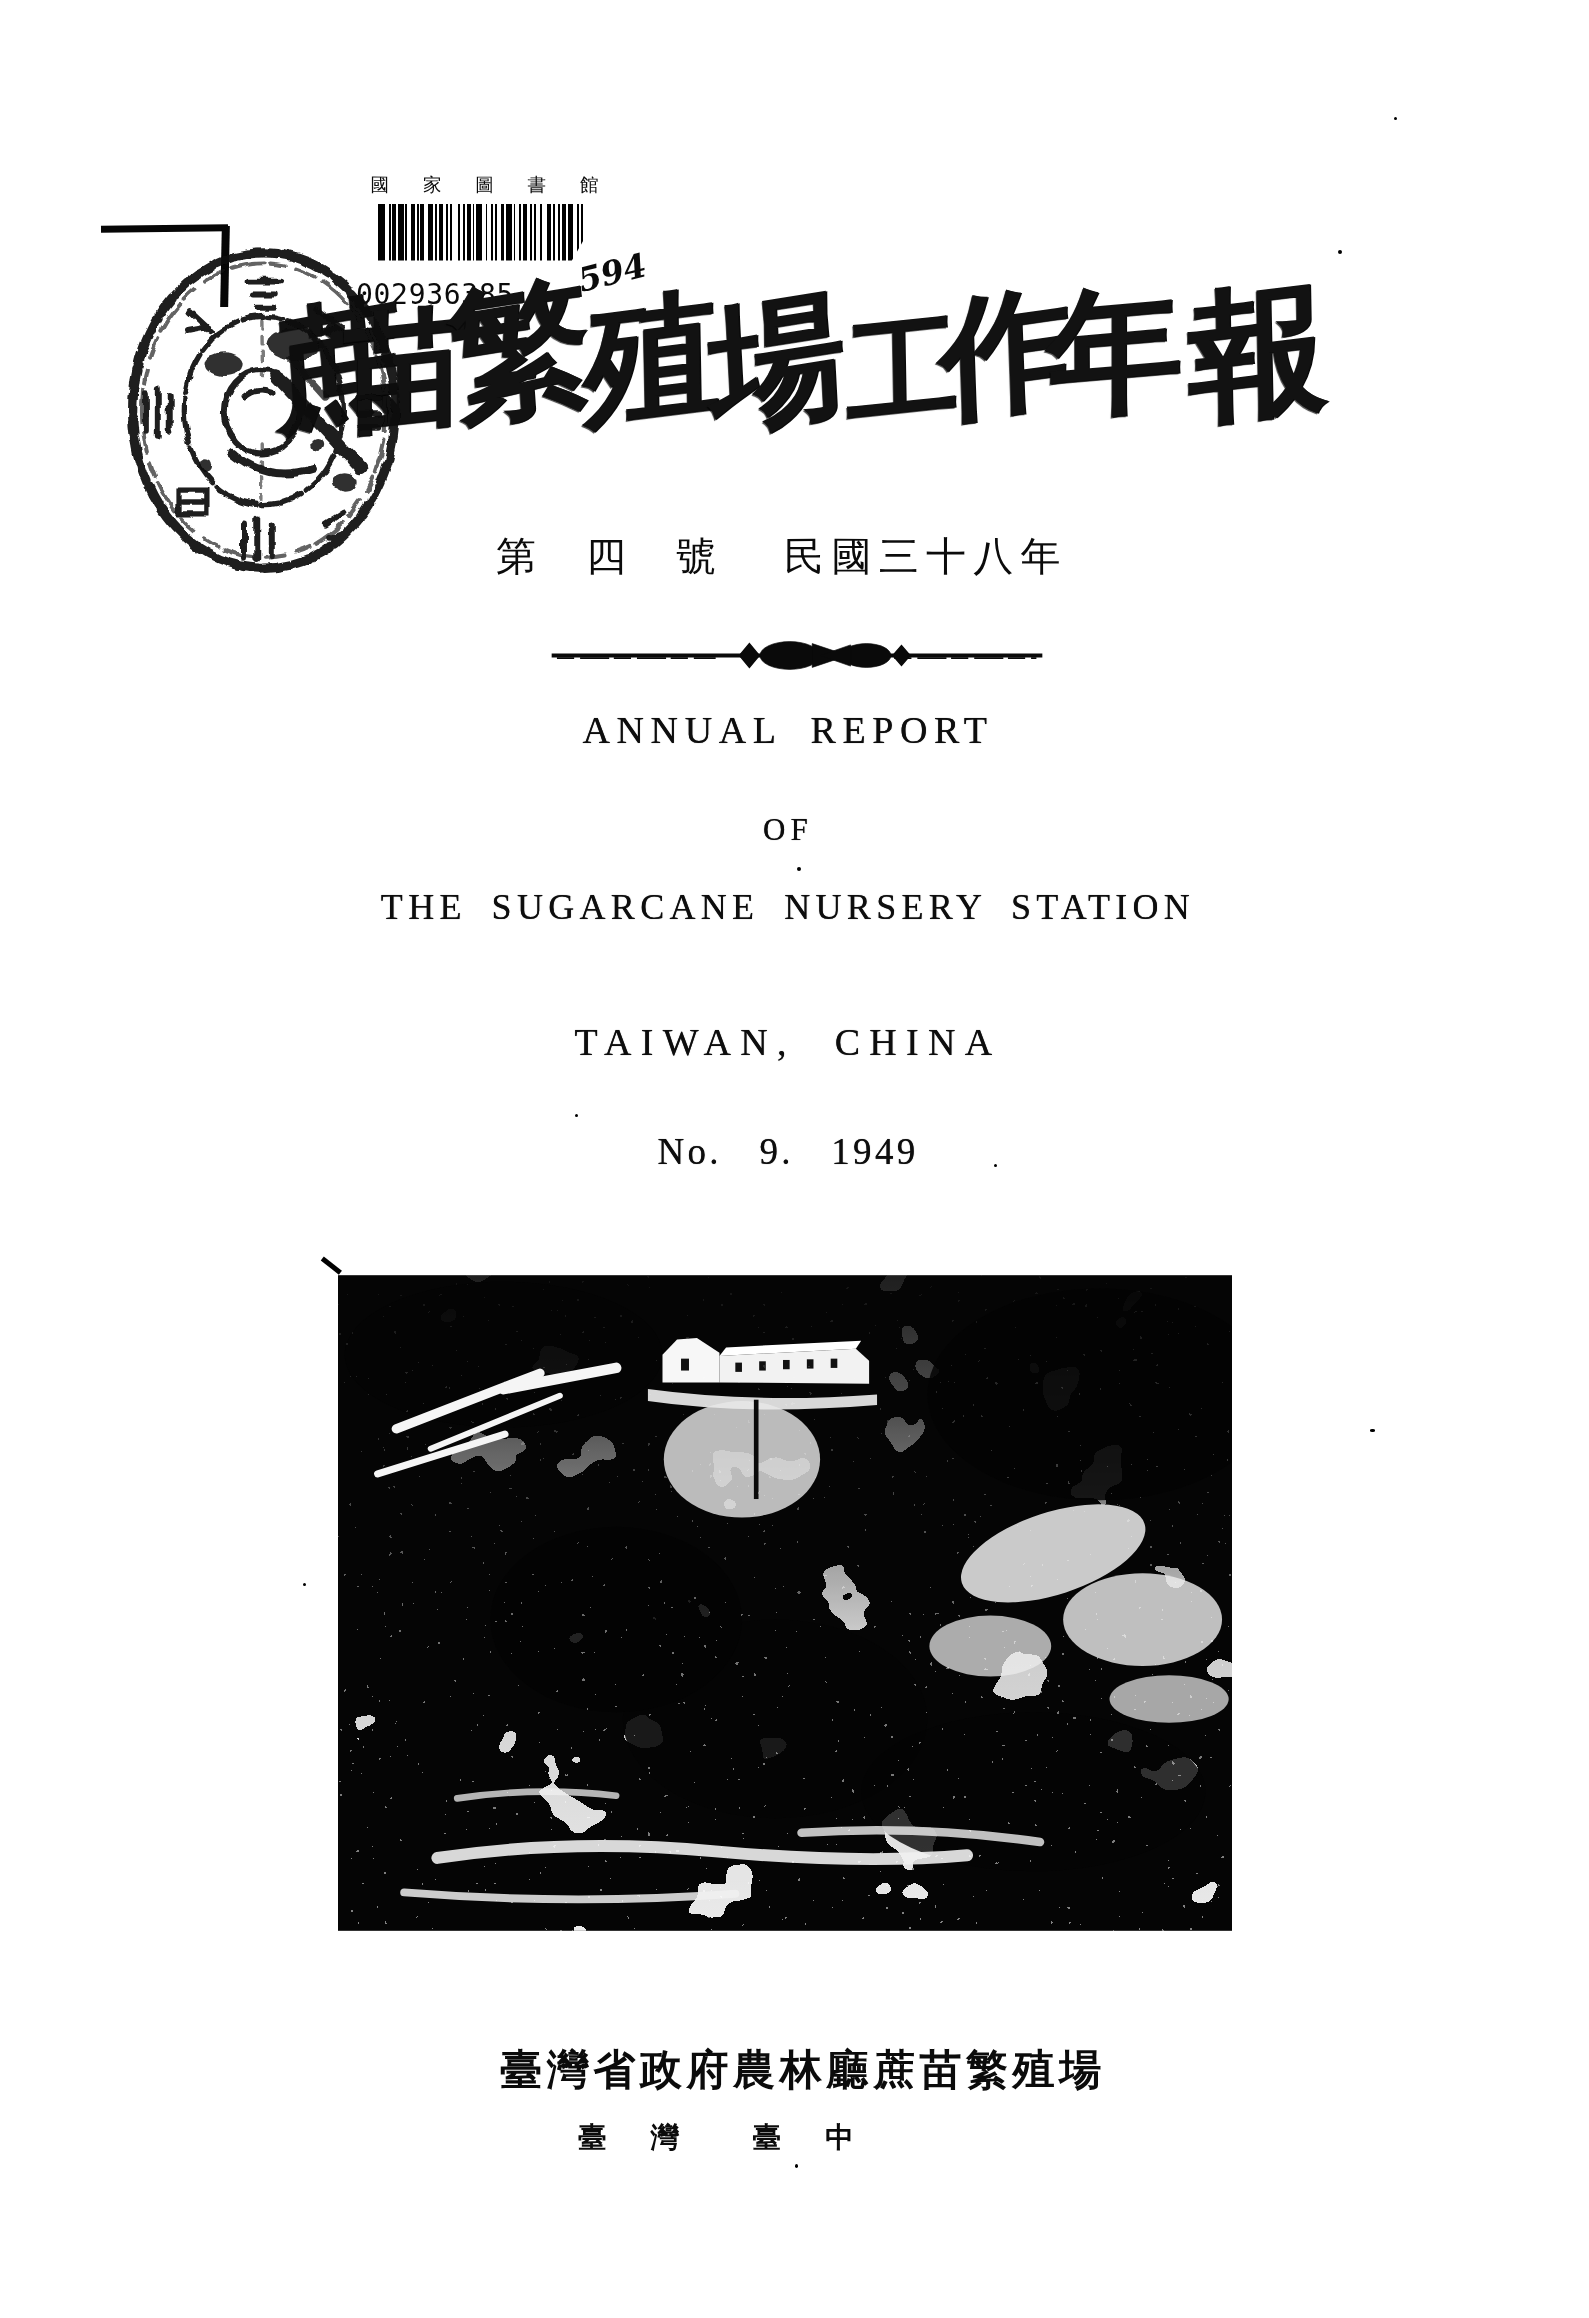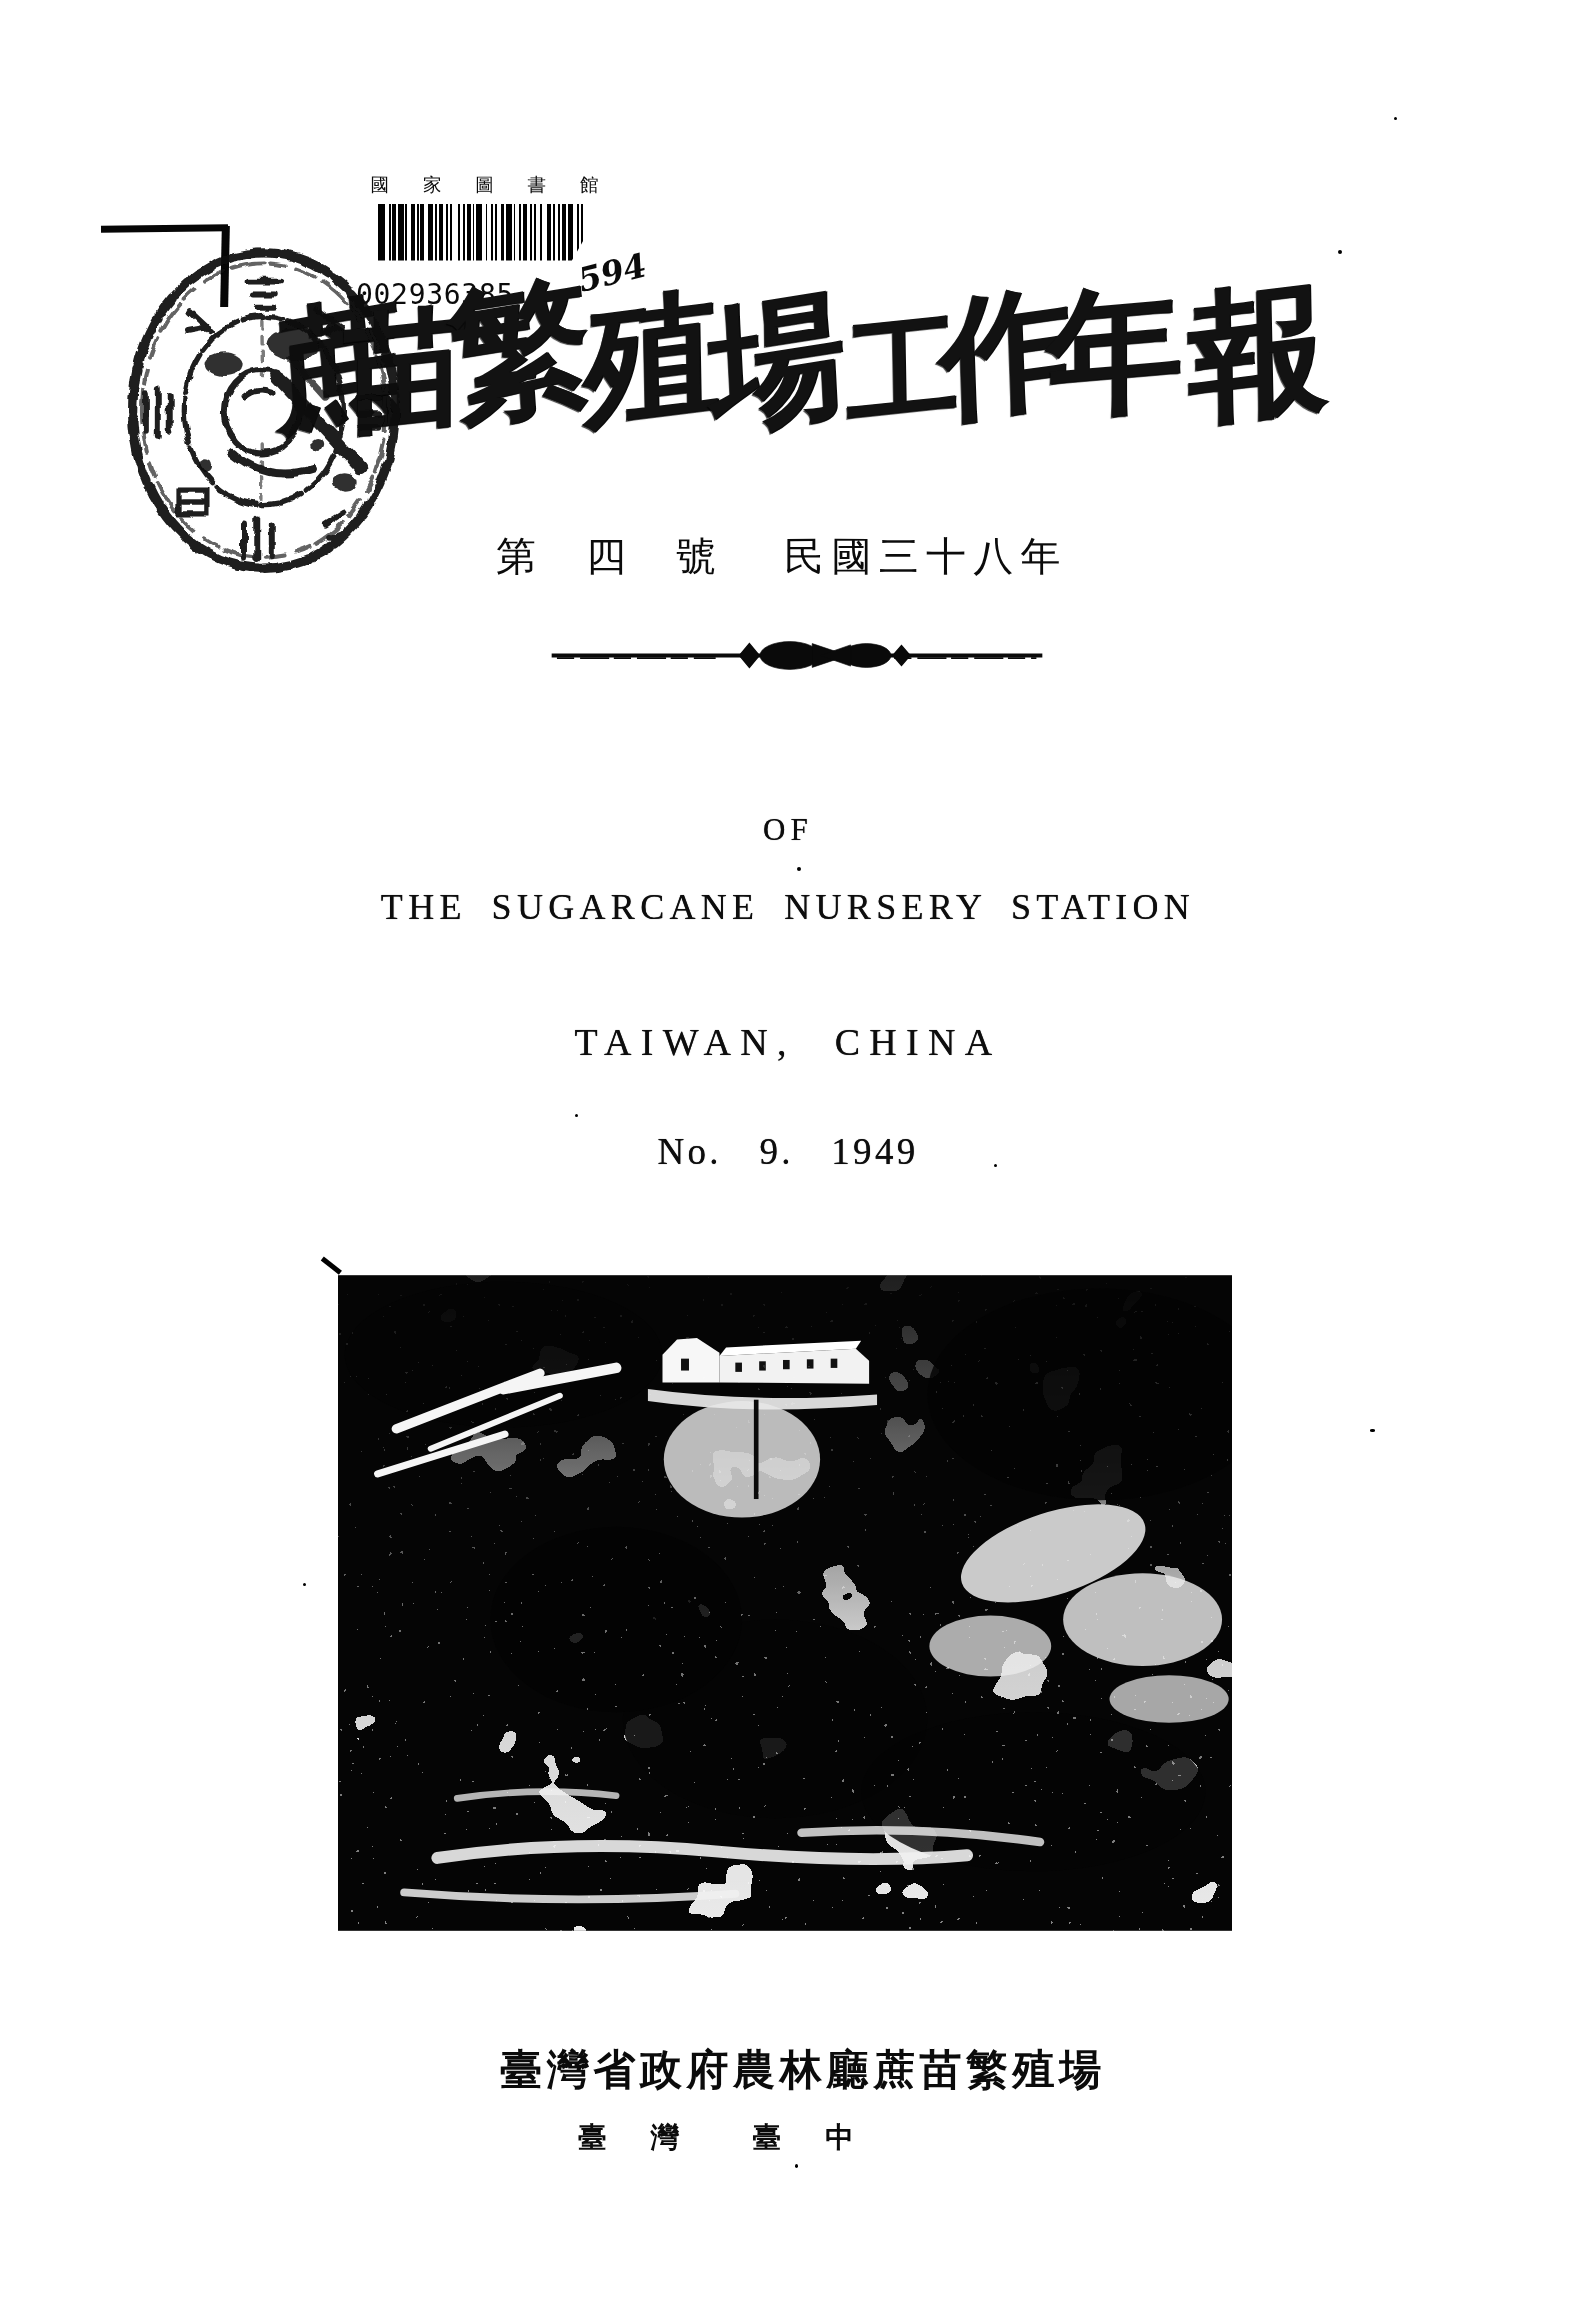--- a/index.html
+++ b/index.html
@@ -219,20 +219,21 @@
       <path d="M10 35 H250 M520 35 H735" stroke-width="2.5" stroke-dasharray="26 9 44 7"></path>
       <path d="M286 31 l15 -18 15 18 -15 18 z" stroke-width="2"></path>
       <ellipse cx="362" cy="31" rx="45" ry="21"></ellipse>
       <path d="M396 13 L450 31 L396 49 z"></path>
       <ellipse cx="478" cy="31" rx="37" ry="18"></ellipse>
       <path d="M454 15 L408 31 L454 47 z"></path>
       <path d="M518 31 l13 -15 13 15 -13 15 z" stroke-width="2"></path>
     </g>
   </svg>
 
+  <div class="en en1">ANNUAL REPORT</div>
   <div class="en en2">OF</div>
   <div class="en en4">TAIWAN, CHINA</div>
   <div class="en en3">THE SUGARCANE NURSERY STATION</div>
   <div class="en en5">No. 9. 1949</div>
 
   <div class="photo-tick"></div>
   <svg class="photo" width="894" height="656" viewBox="0 0 1350 990" role="img">
     <defs>
       <filter id="blotchF" x="-5%" y="-5%" width="110%" height="110%">
         <feTurbulence type="fractalNoise" baseFrequency="0.0075 0.009" numOctaves="3" seed="11"></feTurbulence>

